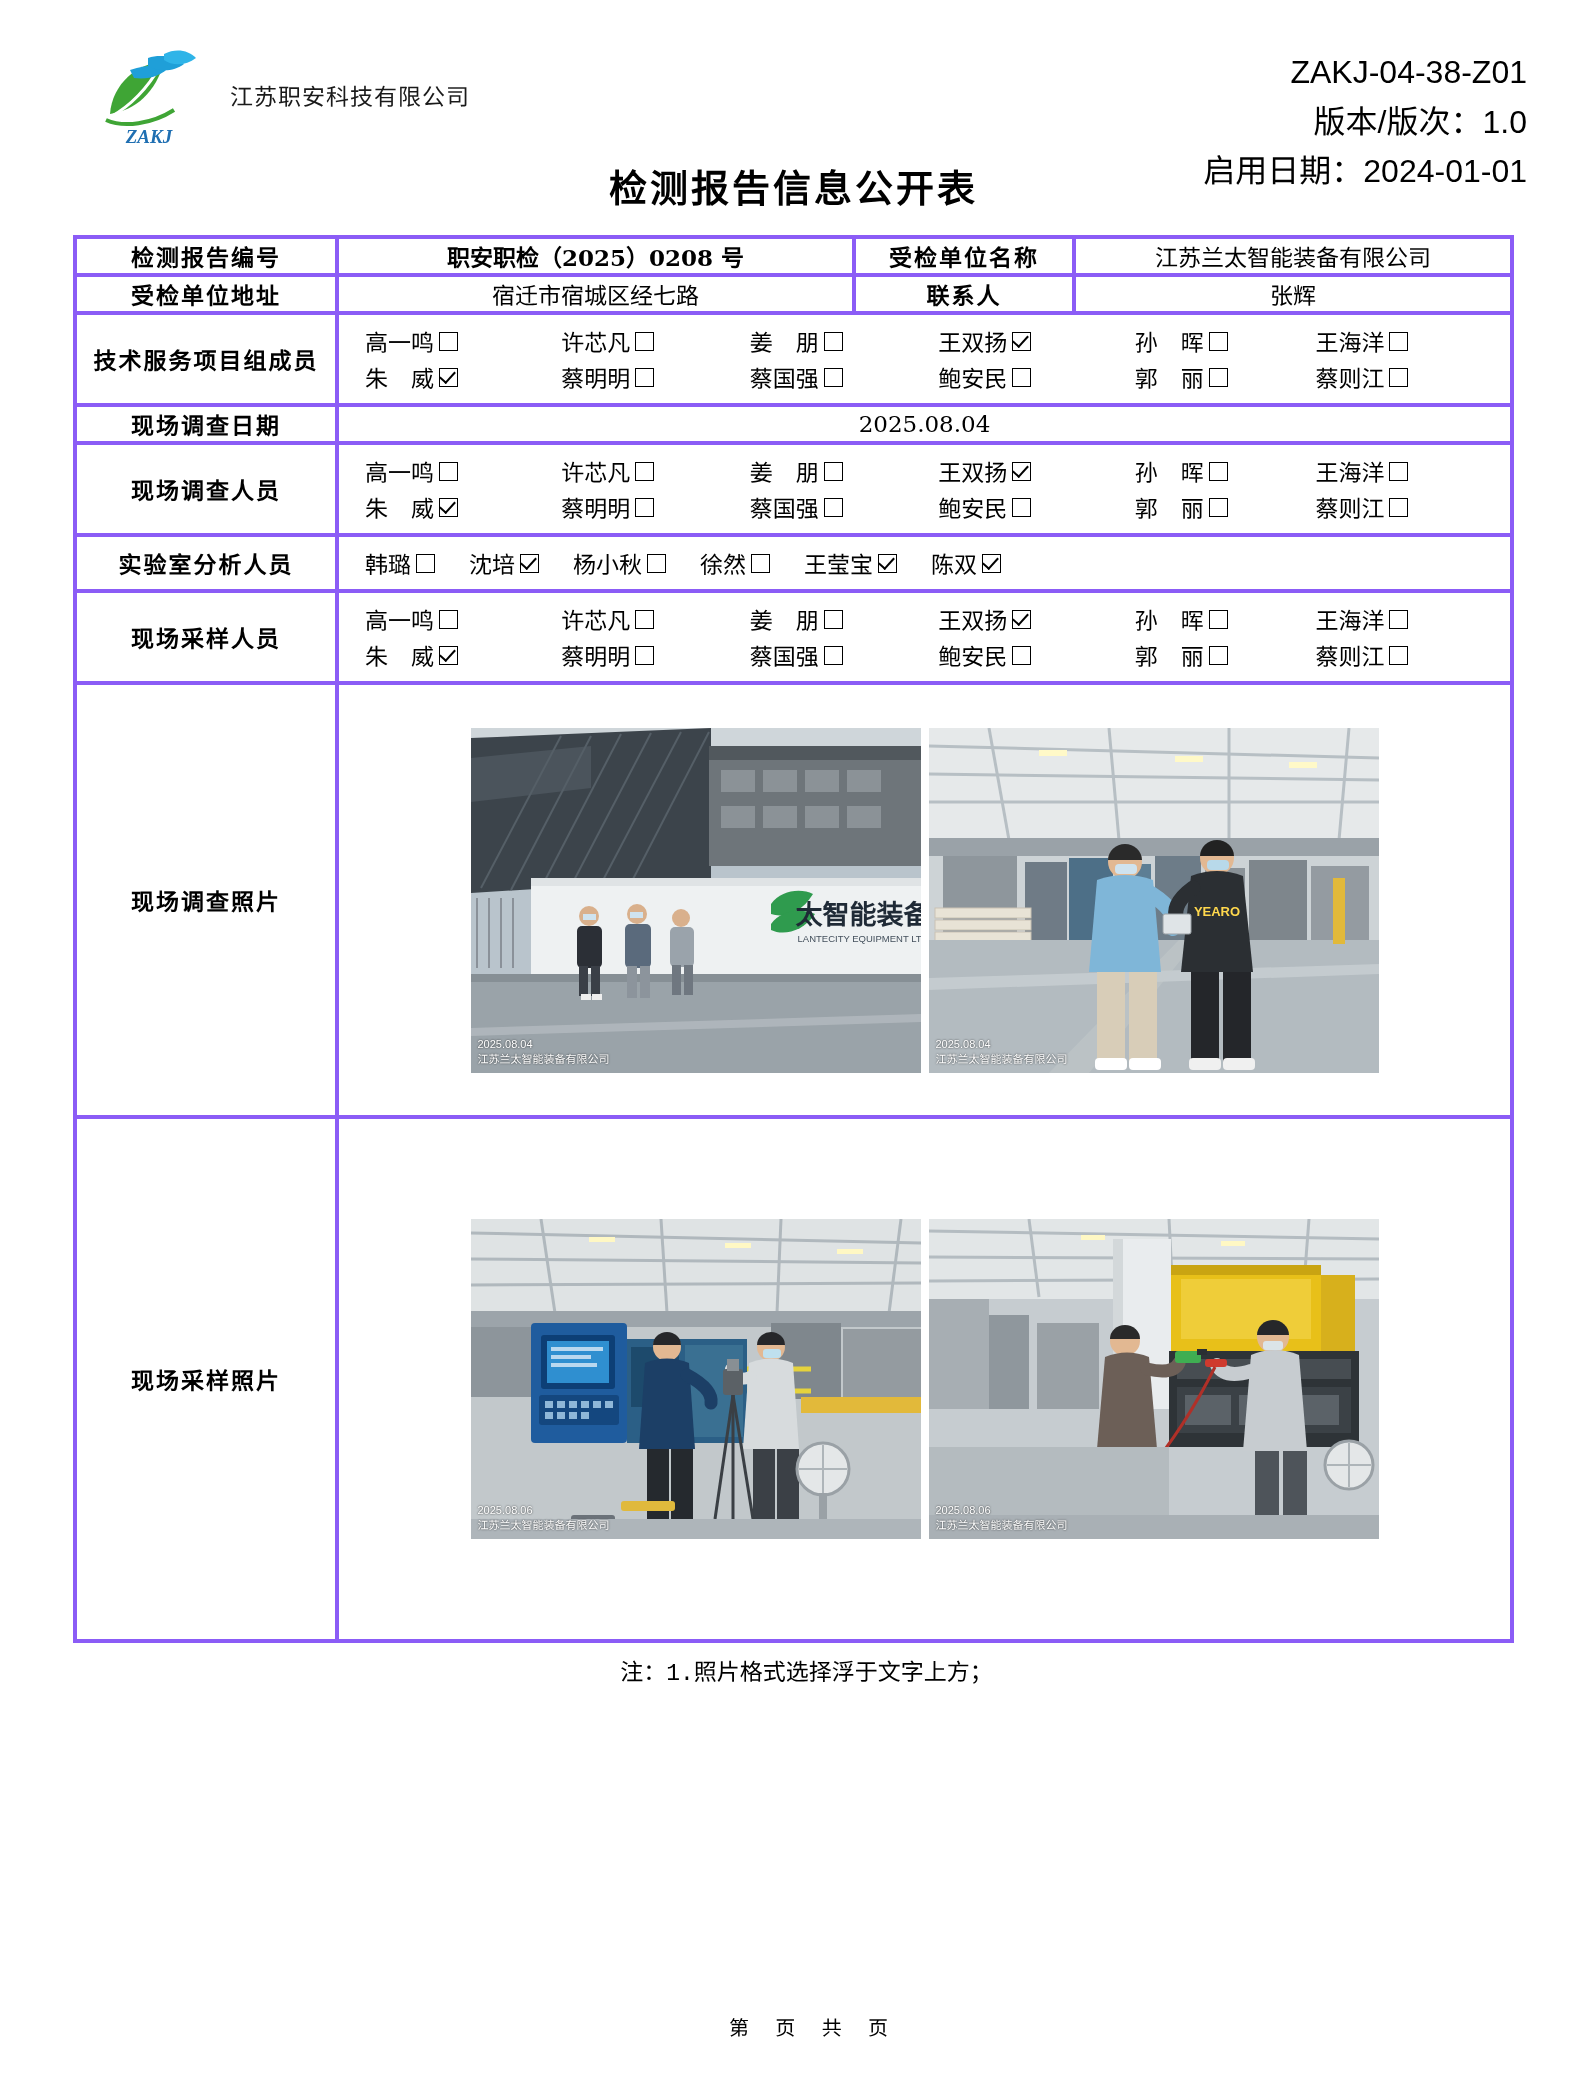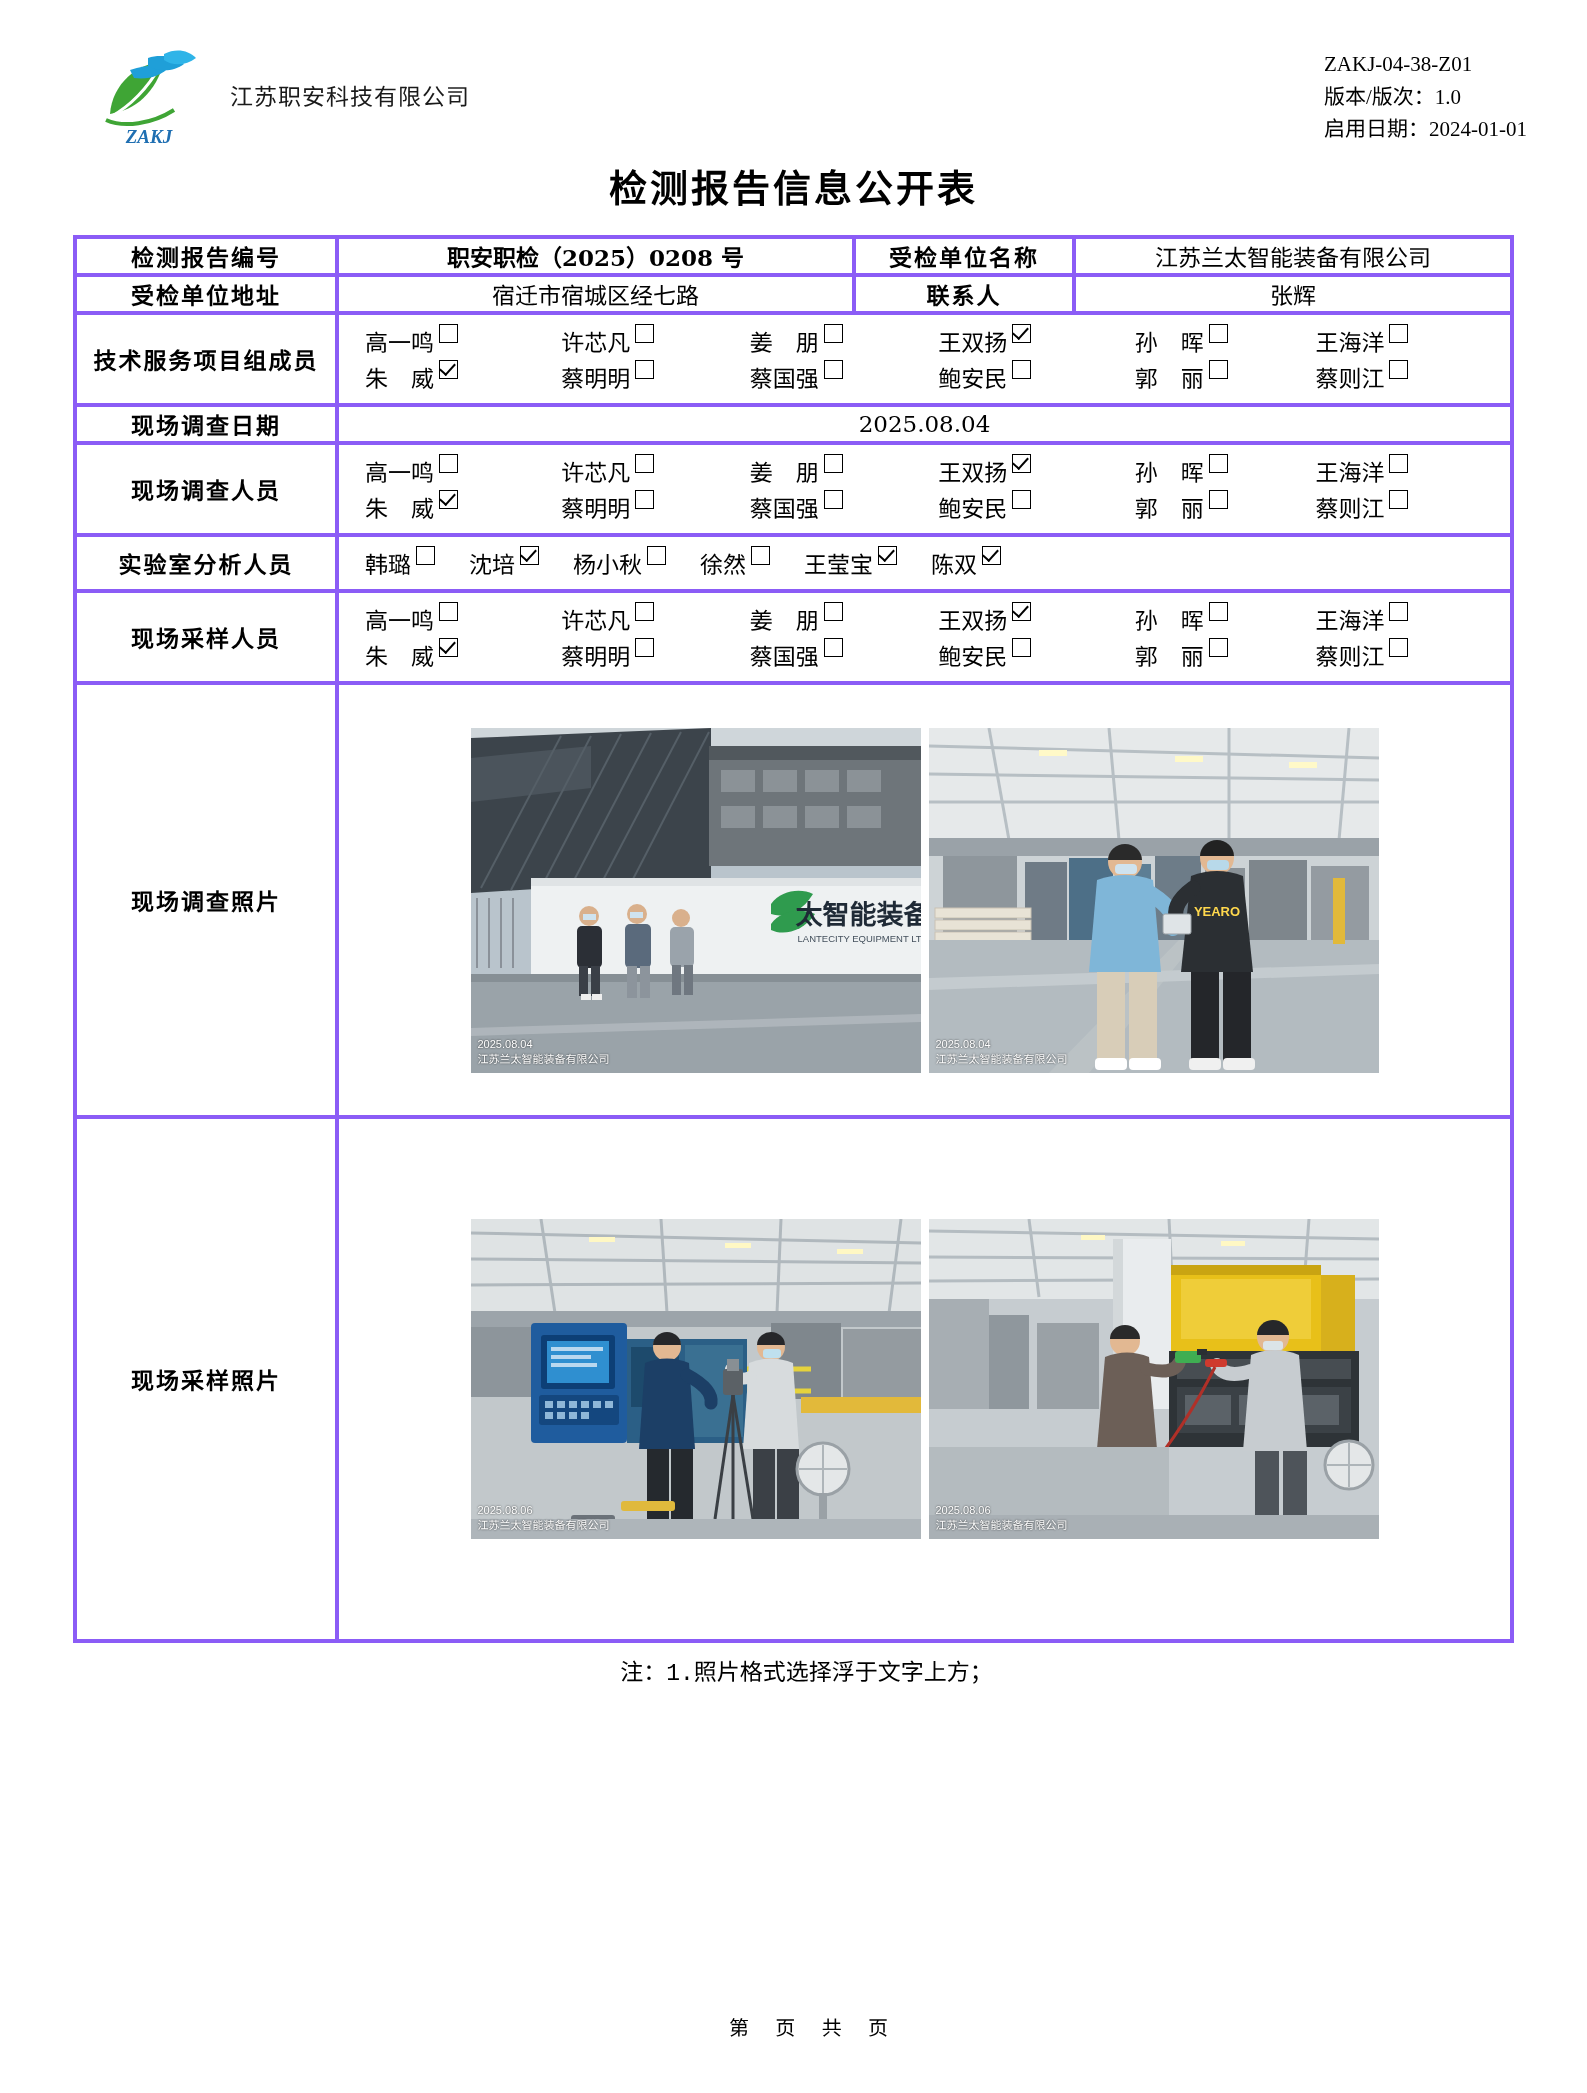--- a/index.html
+++ b/index.html
@@ -45,23 +45,24 @@
   }
   .logo svg { display:block; }
   .brand-name {
     font-size: 23px;
     letter-spacing: 1px;
     color: #1a1a1a;
     font-family: "DejaVu Serif", serif;
     white-space: nowrap;
   }
   .header-right {
+    text-align: right;
     line-height: 1.55;
-    font-size: 21px;
-    font-family: Liberation Serif, serif;
+    font-size: 32px;
+    font-family: Liberation Sans, sans-serif;
     padding-top: 8px;
   }
   .header-right div { white-space: nowrap; }
 
   
   .doc-title {
     text-align: center;
     font-size: 38px;
     font-weight: bold;
     letter-spacing: 3px;
@@ -106,21 +107,21 @@
     padding: 8px 14px 8px 26px;
   }
   .person-row {
     display: grid;
     grid-template-columns: 1.25fr 1.2fr 1.2fr 1.25fr 1.15fr 1.15fr;
     align-items: center;
     height: 36px;
   }
   .person {
     display: inline-flex;
-    align-items: flex-start;
+    align-items: center;
     white-space: nowrap;
     font-family: "DejaVu Serif", serif;
     font-size: 23px;
   }
   .pname { display: inline-block; }
   .box {
     display: inline-block;
     width: 19px;
     height: 19px;
     border: 1.6px solid #000;

